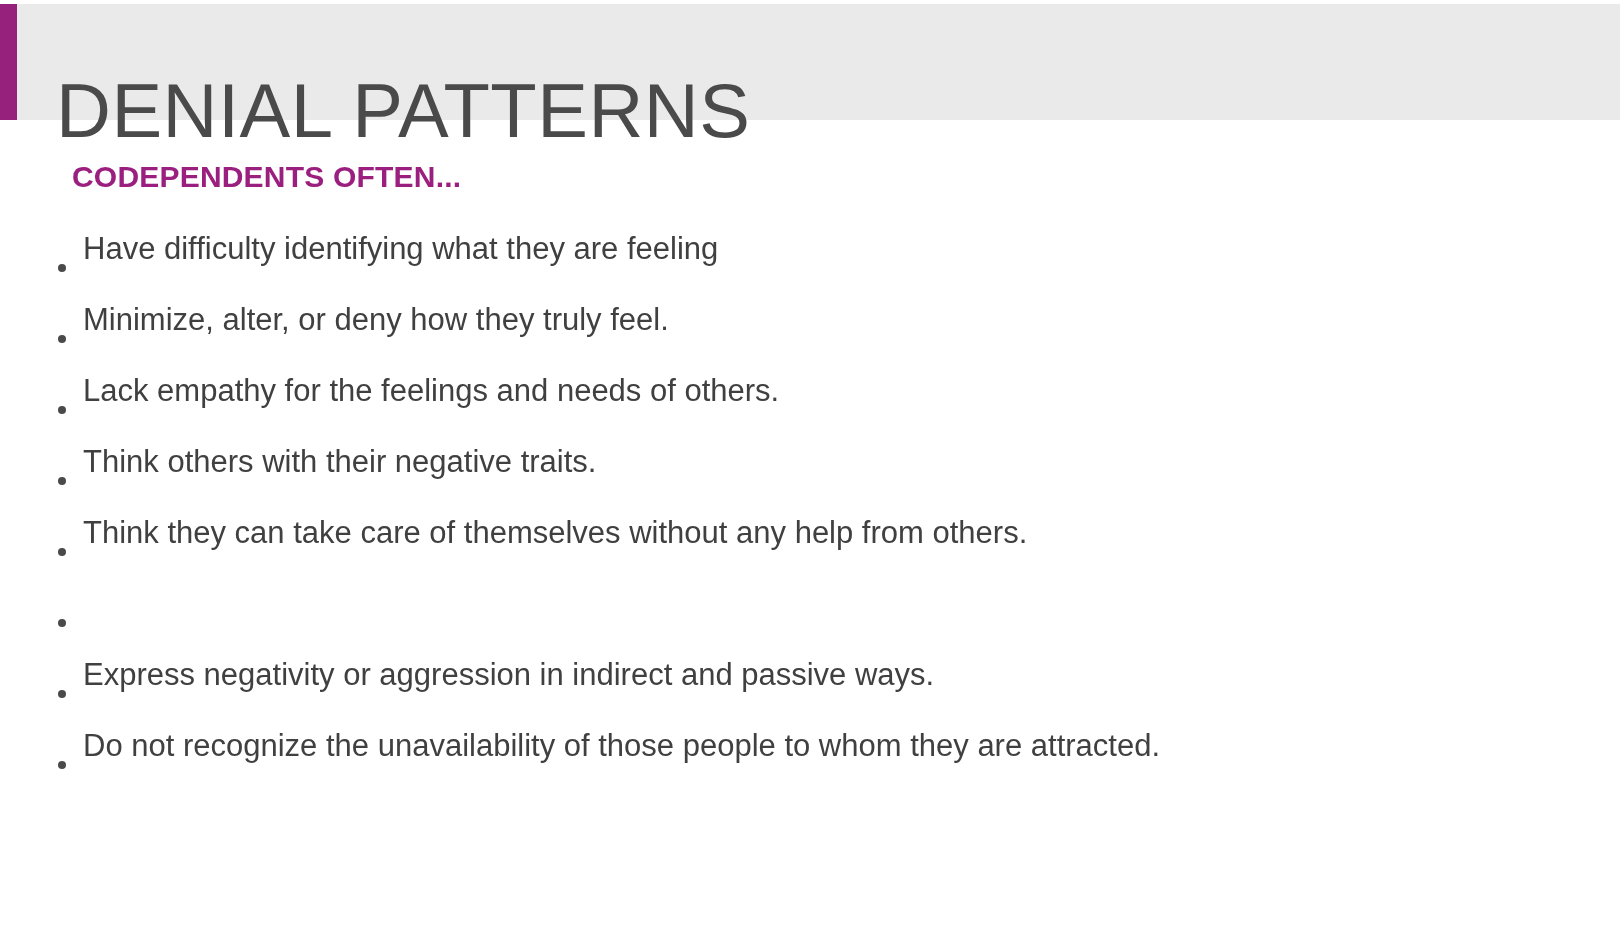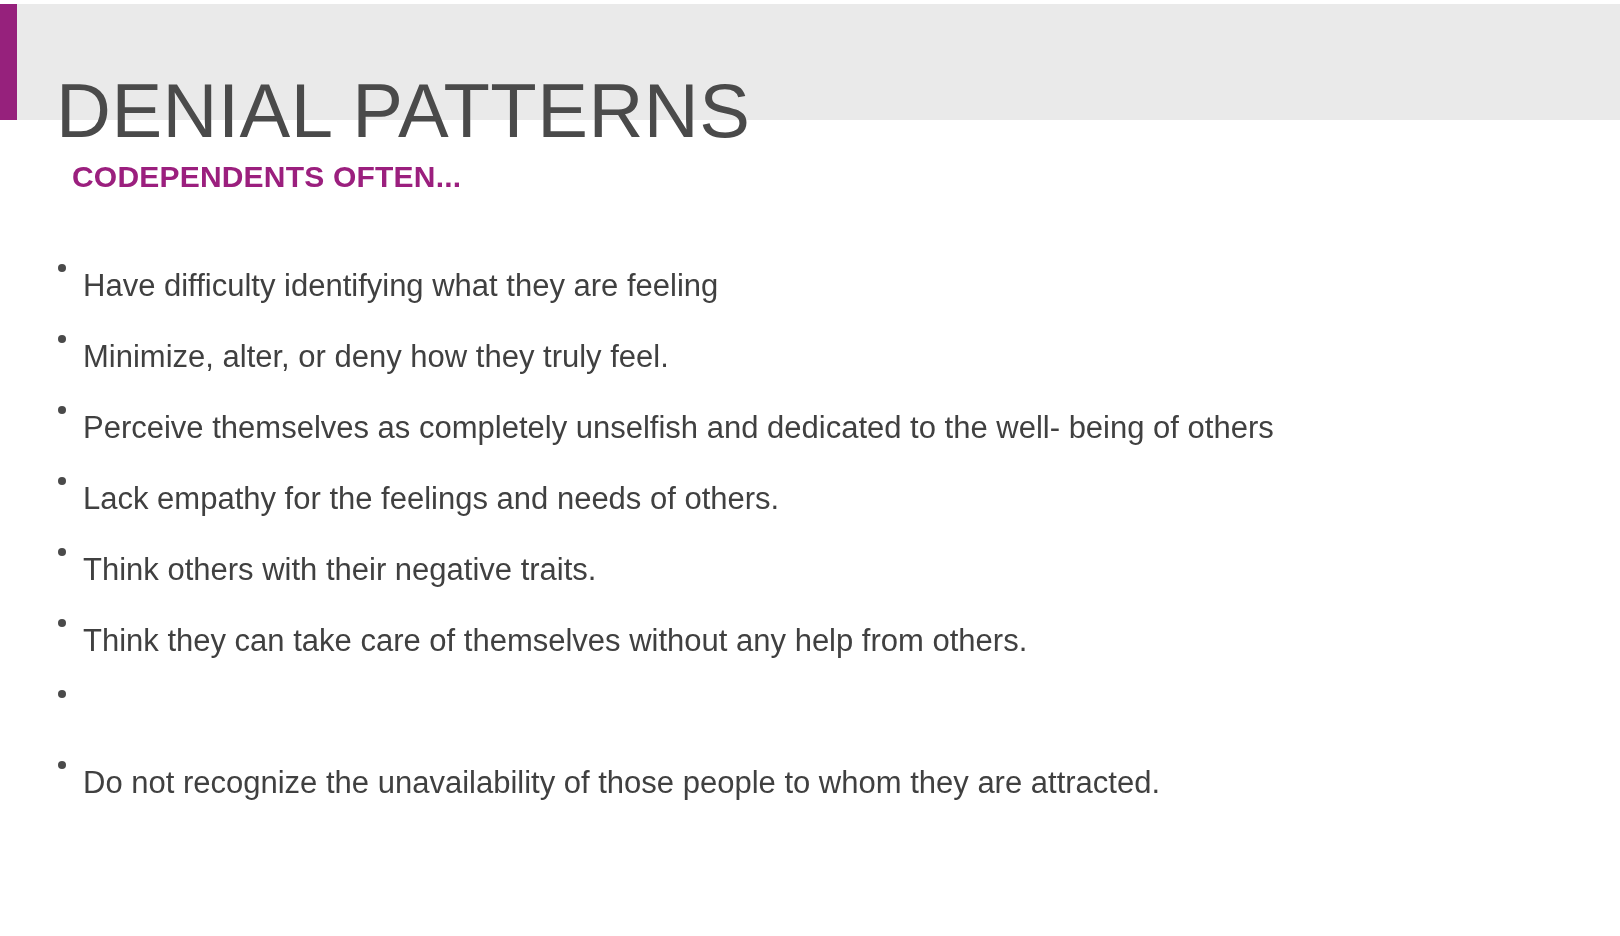--- a/index.html
+++ b/index.html
@@ -89,21 +89,21 @@
     list-style: none;
     margin: 0;
     padding: 0;
   }
 
   .bullet-item {
     position: relative;
     height: 71px;
     padding-left: 83px;
     display: flex;
-    align-items: flex-end;
+    align-items: flex-start;
     font-family: "Liberation Sans", sans-serif;
     font-size: 31px;
     font-weight: 400;
     color: #404040;
     line-height: 1.1;
     white-space: nowrap;
   }
 
   .bullet-marker {
     position: absolute;
@@ -138,37 +138,37 @@
       <li class="bullet-item">
         <span class="bullet-marker"></span>
         <span class="bullet-text">Have difficulty identifying what they are feeling</span>
       </li>
       <li class="bullet-item">
         <span class="bullet-marker"></span>
         <span class="bullet-text">Minimize, alter, or deny how they truly feel.</span>
       </li>
       <li class="bullet-item">
         <span class="bullet-marker"></span>
-        <span class="bullet-text">Perceive themselves as completely unselfish and dedicated to the well- being of others</span>
-      </li>
-      <li class="bullet-item">
-        <span class="bullet-marker"></span>
         <span class="bullet-text">Lack empathy for the feelings and needs of others.</span>
       </li>
       <li class="bullet-item">
         <span class="bullet-marker"></span>
         <span class="bullet-text">Think others with their negative traits.</span>
       </li>
       <li class="bullet-item">
         <span class="bullet-marker"></span>
         <span class="bullet-text">Think they can take care of themselves without any help from others.</span>
       </li>
       <li class="bullet-item">
         <span class="bullet-marker"></span>
       </li>
       <li class="bullet-item">
         <span class="bullet-marker"></span>
+        <span class="bullet-text">Express negativity or aggression in indirect and passive ways.</span>
+      </li>
+      <li class="bullet-item">
+        <span class="bullet-marker"></span>
         <span class="bullet-text">Do not recognize the unavailability of those people to whom they are attracted.</span>
       </li>
     </ul>
 
   </div>
 </div>
 
 </body></html>

